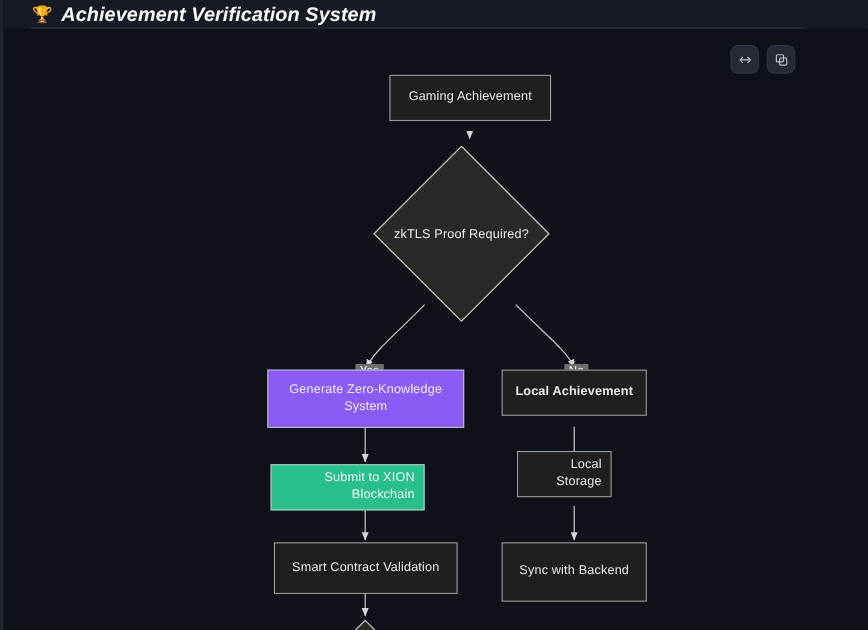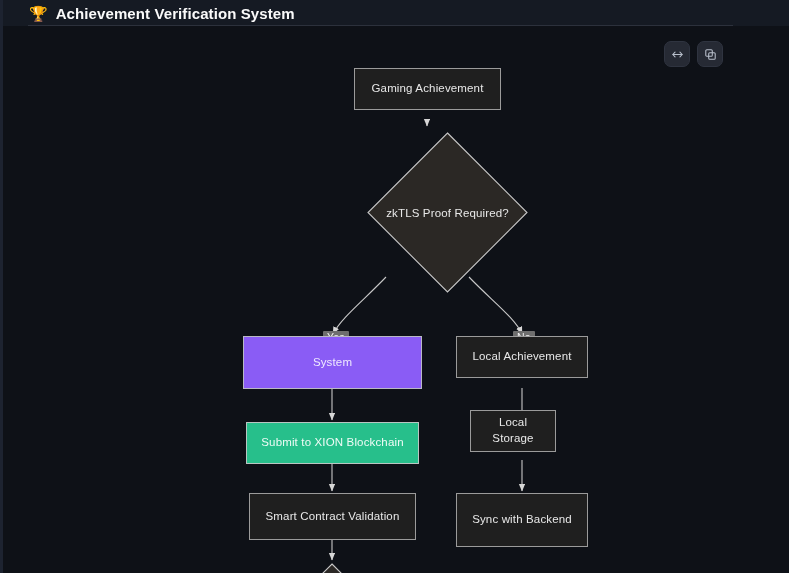--- a/index.html
+++ b/index.html
@@ -39,25 +39,26 @@
     display: flex;
     align-items: center;
     gap: 8px;
   }
   #trophy-icon {
     font-size: 15px;
     line-height: 1;
     filter: saturate(1.1);
   }
   #page-title {
-    font-size: 15px;
+    font-size: 18px;
     font-weight: bold;
     color: #fafafa;
     letter-spacing: 0.1px;
     white-space: nowrap;
+    font-style: italic;
   }
   #header-divider {
     position: absolute;
     left: 25px;
     top: 25px;
     width: 705px;
     height: 1px;
     background: #2c313c;
   }
   
@@ -95,21 +96,21 @@
     width: 789px;
     height: 547px;
     pointer-events: none;
   }
   .node {
     position: absolute;
     box-sizing: border-box;
     display: flex;
     align-items: center;
     justify-content: center;
-    text-align: center;
+    text-align: right;
     font-size: 11.5px;
     line-height: 1.35;
     letter-spacing: 0.15px;
     padding: 20px 8px;
   }
   .node.rect {
     background: #1f1f1f;
     border: 1px solid #9b9b9b;
     color: #e8e8e8;
   }
@@ -119,21 +120,21 @@
     color: #efeaff;
   }
   .node.green {
     background: #27bf8b;
     border: 1px solid #b9c6c2;
     color: #effbf6;
   }
   
   #decision-wrap {
     position: absolute;
-    left: 364px;
+    left: 336px;
     top: 106px;
     width: 161px;
     height: 161px;
     text-align: right;
   }
   #decision-shape {
     position: absolute;
     left: 0; top: 0;
     width: 161px;
     height: 161px;
@@ -234,32 +235,33 @@
       <svg id="decision-shape" viewBox="0 0 161 161">
         <path d="M80.5,1 L160,80.5 L80.5,160 L1,80.5 Z" fill="#2b2825" stroke="#c8c8c8" stroke-width="1.1"></path>
       </svg>
       <div id="decision-label">zkTLS Proof Required?</div>
     </div>
 
     <div class="edge-label" style="left:320px; top:277px;">Yes</div>
     <div class="edge-label" style="left:510px; top:277px;">No</div>
 
     <div class="node purple" style="left:240px; top:310px; width:179px; height:53px; flex-direction:column;">
+      <span>Generate Zero-Knowledge</span>
       <span>System</span>
     </div>
 
-    <div class="node green" style="left:243px; top:396px; width:173px; height:40px;">
+    <div class="node green" style="left:243px; top:396px; width:140px; height:40px;">
       <span>Submit to XION Blockchain</span>
     </div>
 
     <div class="node rect" style="left:246px; top:467px; width:167px; height:47px;">
       <span>Smart Contract Validation</span>
     </div>
 
-    <div class="node rect" style="left:453px; top:310px; width:132px; height:42px;">
+    <div class="node rect" style="left:453px; top:310px; width:132px; height:42px;font-weight:bold;">
       <span>Local Achievement</span>
     </div>
 
     <div class="node rect" style="left:467px; top:384px; width:86px; height:40px;">
       <span>Local Storage</span>
     </div>
 
     <div class="node rect" style="left:453px; top:467px; width:132px; height:54px;">
       <span>Sync with Backend</span>
     </div>

